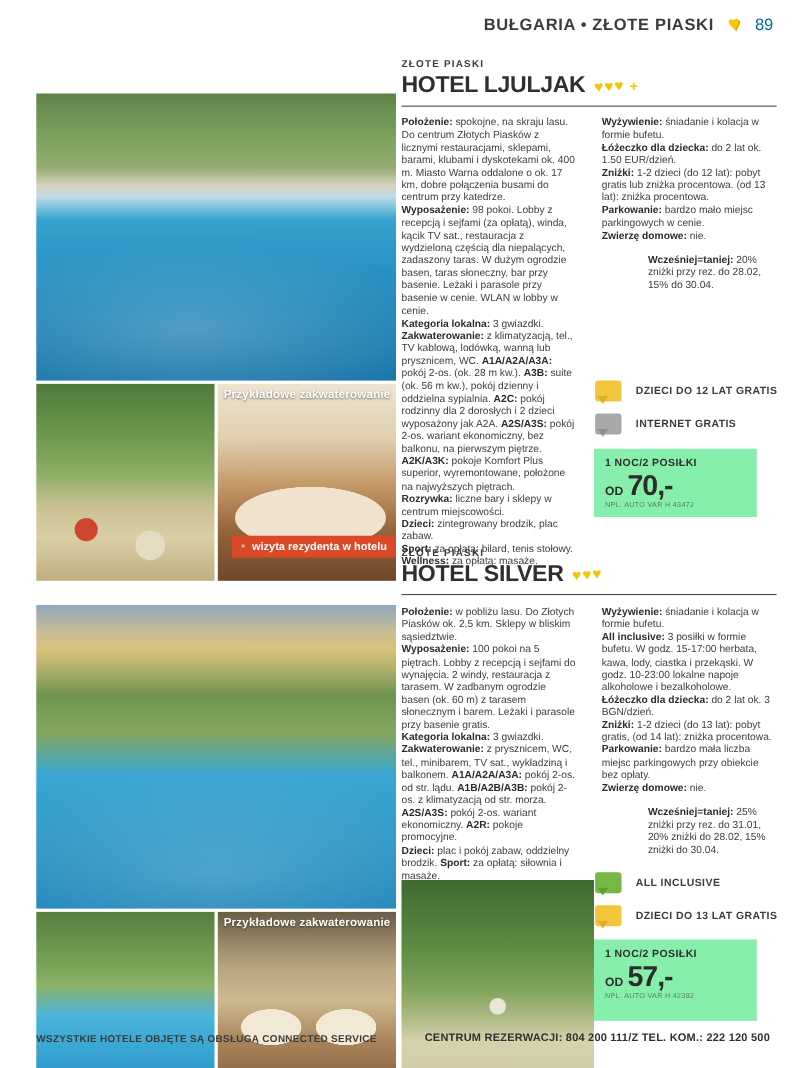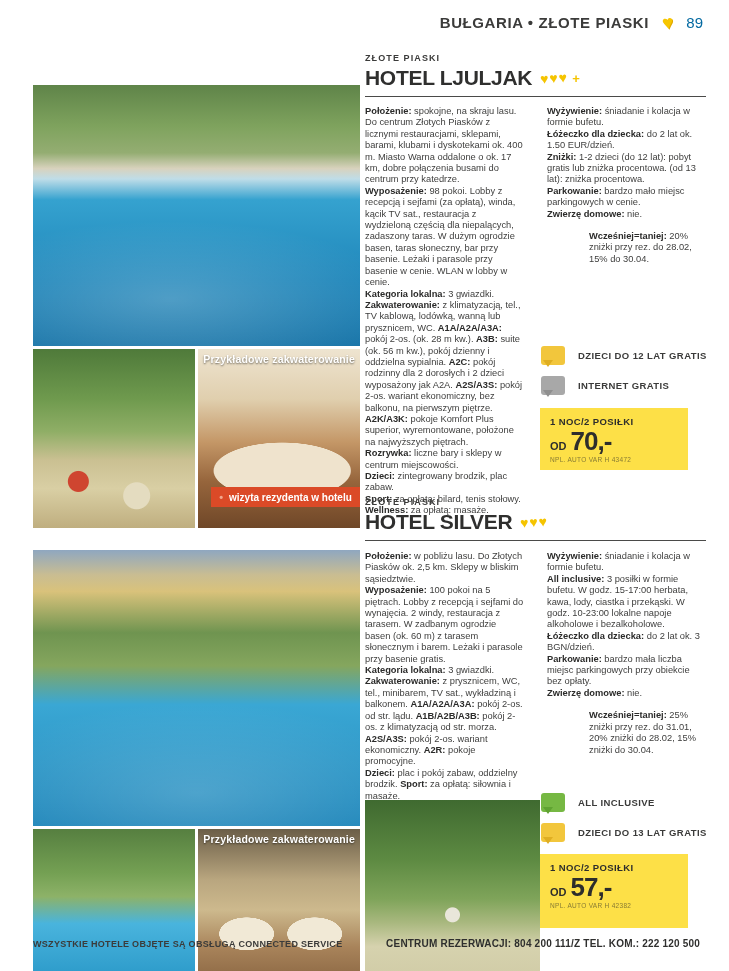--- a/index.html
+++ b/index.html
@@ -80,21 +80,21 @@
   .badges-silver  { top:793px; }
   .badge-row { display:flex; align-items:center; gap:13px; }
   .bubble { position:relative; width:24px; height:19px; border-radius:3px; flex:0 0 auto; display:inline-block; }
   .bubble::after { content:""; position:absolute; left:2px; bottom:-7px; border:5px solid transparent; border-top-width:7px; }
   .bubble.yellow { background:#f2c63c; } .bubble.yellow::after { border-top-color:#dfae22; }
   .bubble.gray   { background:#a8a8a8; } .bubble.gray::after   { border-top-color:#8f8f8f; }
   .bubble.green  { background:#76b843; } .bubble.green::after  { border-top-color:#5fa331; }
   .badge-label { font-size:9.5px; font-weight:bold; color:#3b3b3a; letter-spacing:.4px; }
 
   
-  .pricebox { position:absolute; left:540px; width:148px; background:#fde047; padding:8px 10px 6px; }
+  .pricebox { position:absolute; left:540px; width:148px; background:#86efac; padding:8px 10px 6px; }
   .pb-ljuljak { top:408px; height:62px; }
   .pb-silver  { top:854px; height:74px; }
   .pb-heading { font-size:9.5px; font-weight:bold; color:#2d2d2c; letter-spacing:.4px; }
   .pb-pricerow { display:flex; align-items:baseline; gap:4px; margin-top:2px; }
   .pb-od { font-size:11px; font-weight:bold; color:#2d2d2c; }
   .pb-amount { font-size:26px; font-weight:bold; color:#2d2d2c; letter-spacing:-1px; line-height:24px; }
   .pb-code { font-size:6.5px; color:rgba(60,58,40,.62); margin-top:3px; letter-spacing:.3px; }
 
   
   .footer-left { position:absolute; left:33px; top:939px; font-size:9px; font-weight:bold; color:#3b3b3a; letter-spacing:.3px; }
@@ -194,20 +194,21 @@
         <p class="para"><b>Położenie:</b><span> w pobliżu lasu. Do Złotych Piasków ok. 2,5 km. Sklepy w bliskim sąsiedztwie.</span></p>
         <p class="para"><b>Wyposażenie:</b><span> 100 pokoi na 5 piętrach. Lobby z recepcją i sejfami do wynajęcia. 2 windy, restauracja z tarasem. W zadbanym ogrodzie basen (ok. 60 m) z tarasem słonecznym i barem. Leżaki i parasole przy basenie gratis.</span></p>
         <p class="para"><b>Kategoria lokalna:</b><span> 3 gwiazdki.</span></p>
         <p class="para"><b>Zakwaterowanie:</b><span> z prysznicem, WC, tel., minibarem, TV sat., wykładziną i balkonem. </span><b>A1A/A2A/A3A:</b><span> pokój 2-os. od str. lądu. </span><b>A1B/A2B/A3B:</b><span> pokój 2-os. z klimatyzacją od str. morza. </span><b>A2S/A3S:</b><span> pokój 2-os. wariant ekonomiczny. </span><b>A2R:</b><span> pokoje promocyjne.</span></p>
         <p class="para"><b>Dzieci:</b><span> plac i pokój zabaw, oddzielny brodzik. </span><b>Sport:</b><span> za opłatą: siłownia i masaże.</span></p>
       </div>
     <div class="col">
         <p class="para"><b>Wyżywienie:</b><span> śniadanie i kolacja w formie bufetu.</span></p>
         <p class="para"><b>All inclusive:</b><span> 3 posiłki w formie bufetu. W godz. 15-17:00 herbata, kawa, lody, ciastka i przekąski. W godz. 10-23:00 lokalne napoje alkoholowe i bezalkoholowe.</span></p>
         <p class="para"><b>Łóżeczko dla dziecka:</b><span> do 2 lat ok. 3 BGN/dzień.</span></p>
+        <p class="para"><b>Zniżki:</b><span> 1-2 dzieci (do 13 lat): pobyt gratis, (od 14 lat): zniżka procentowa.</span></p>
         <p class="para"><b>Parkowanie:</b><span> bardzo mała liczba miejsc parkingowych przy obiekcie bez opłaty.</span></p>
         <p class="para"><b>Zwierzę domowe:</b><span> nie.</span></p>
         <p class="para gap"><b>Wcześniej=taniej:</b><span> 25% zniżki przy rez. do 31.01, 20% zniżki do 28.02, 15% zniżki do 30.04.</span></p>
       </div>
   </div>
 
   <div class="badges badges-silver">
       <div class="badge-row">
         <span class="bubble green"></span>
         <span class="badge-label">ALL INCLUSIVE</span>

